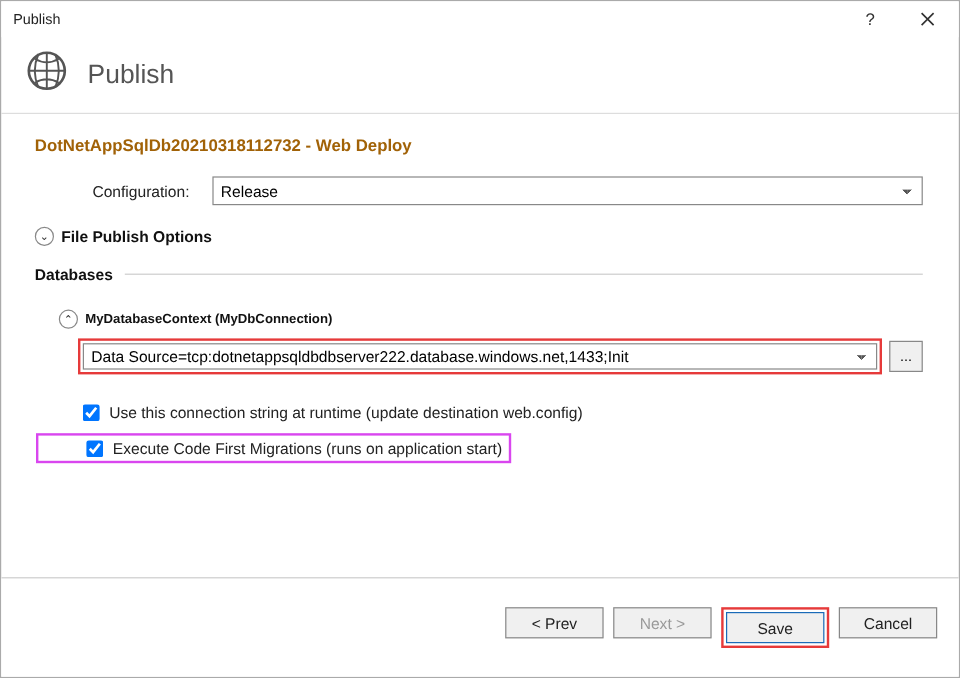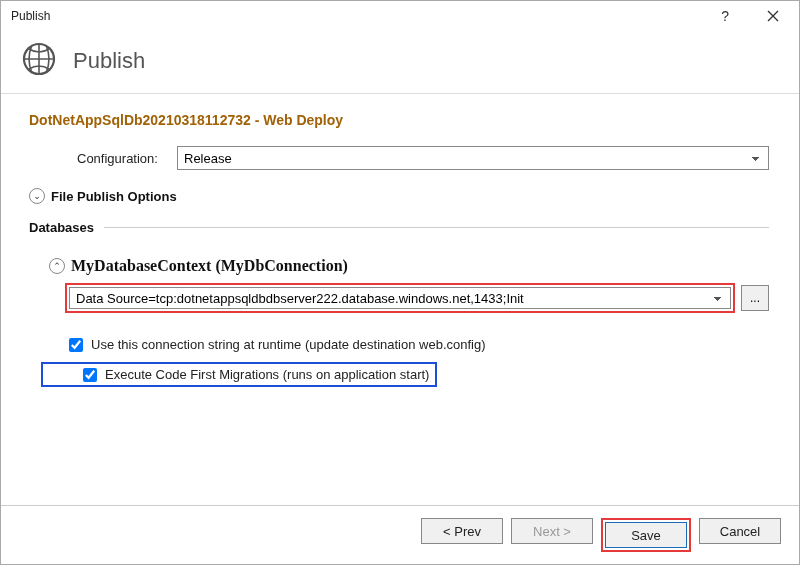--- a/index.html
+++ b/index.html
@@ -34,32 +34,32 @@
     .collapser { display: flex; align-items: center; gap: 6px; margin-bottom: 16px; }
     .collapser .chev { width: 16px; height: 16px; border: 1px solid #888; border-radius: 50%; display: flex; align-items: center; justify-content: center; font-size: 9px; color: #333; }
     .collapser .lbl { font-size: 13px; font-weight: 600; color: #111; text-align: center; }
     
     .divider-row { display: flex; align-items: center; gap: 10px; margin-bottom: 22px; }
     .divider-row .lbl { font-size: 13px; font-weight: 600; color: #111; }
     .divider-row::after { content: ""; flex: 1; height: 1px; background: #ccc; }
     
     .db-name-row { display: flex; align-items: center; gap: 6px; padding-left: 20px; margin-bottom: 8px; }
     .db-name-row .chev { width: 16px; height: 16px; border: 1px solid #888; border-radius: 50%; display: flex; align-items: center; justify-content: center; font-size: 9px; color: #333; }
-    .db-name-row .lbl { font-size: 16px; font-weight: 600; color: #111; font-family: Liberation Serif, serif; }
+    .db-name-row .lbl { font-size: 11px; font-weight: 600; color: #111; }
     
     .conn-row { display: flex; align-items: center; gap: 6px; padding-left: 36px; margin-bottom: 24px; }
     .highlight-box { border: 2px solid #e63a3a; padding: 2px; display: flex; flex: 1; }
     .conn-select { flex: 1; height: 22px; border: 1px solid #888; background: #fff; padding: 0 18px 0 6px; font-size: 13px; white-space: nowrap; overflow: hidden; text-overflow: ellipsis; appearance: none; background-image: linear-gradient(45deg, transparent 50%, #555 50%), linear-gradient(135deg, #555 50%, transparent 50%); background-position: calc(100% - 12px) 9px, calc(100% - 8px) 9px; background-size: 4px 4px, 4px 4px; background-repeat: no-repeat; }
     .ellipsis-btn { width: 28px; height: 26px; border: 1px solid #888; background: #f0f0f0; font-size: 12px; cursor: pointer; }
     
     .chk-row { display: flex; align-items: center; gap: 8px; padding-left: 40px; font-size: 13px; color: #222; margin-bottom: 10px; }
     .chk-row input[type=checkbox] { width: 14px; height: 14px; }
-    .chk-row.highlighted { border: 2px solid #1d4ed8; padding: 3px 6px 3px 40px; display: inline-flex; margin-left: 12px; }
+    .chk-row.highlighted { border: 2px solid #d946ef; padding: 3px 6px 3px 40px; display: inline-flex; margin-left: 1px; }
     
-    .footer { position: absolute; bottom: 0; left: 0; right: 0; border-top: 1px solid #ccc; padding: 12px 18px; display: flex; justify-content: flex-end; gap: 8px; background: #fff; }
+    .footer { position: absolute; bottom: 0; left: 0; right: 0; border-top: 1px solid #ccc; padding: 24px 18px; display: flex; justify-content: flex-end; gap: 8px; background: #fff; }
     .footer button { width: 82px; height: 26px; border: 1px solid #888; background: #f0f0f0; font-size: 13px; color: #222; cursor: pointer; }
     .footer button:disabled { color: #999; }
     .footer .save-highlight { border: 2px solid #e63a3a; padding: 2px; display: inline-block; }
     .footer .save-highlight button { border: 1px solid #1a6bb8; }
   </style>
 </head>
 <body>
 
 <div class="titlebar">
   <span class="titlebar-title">Publish</span>

